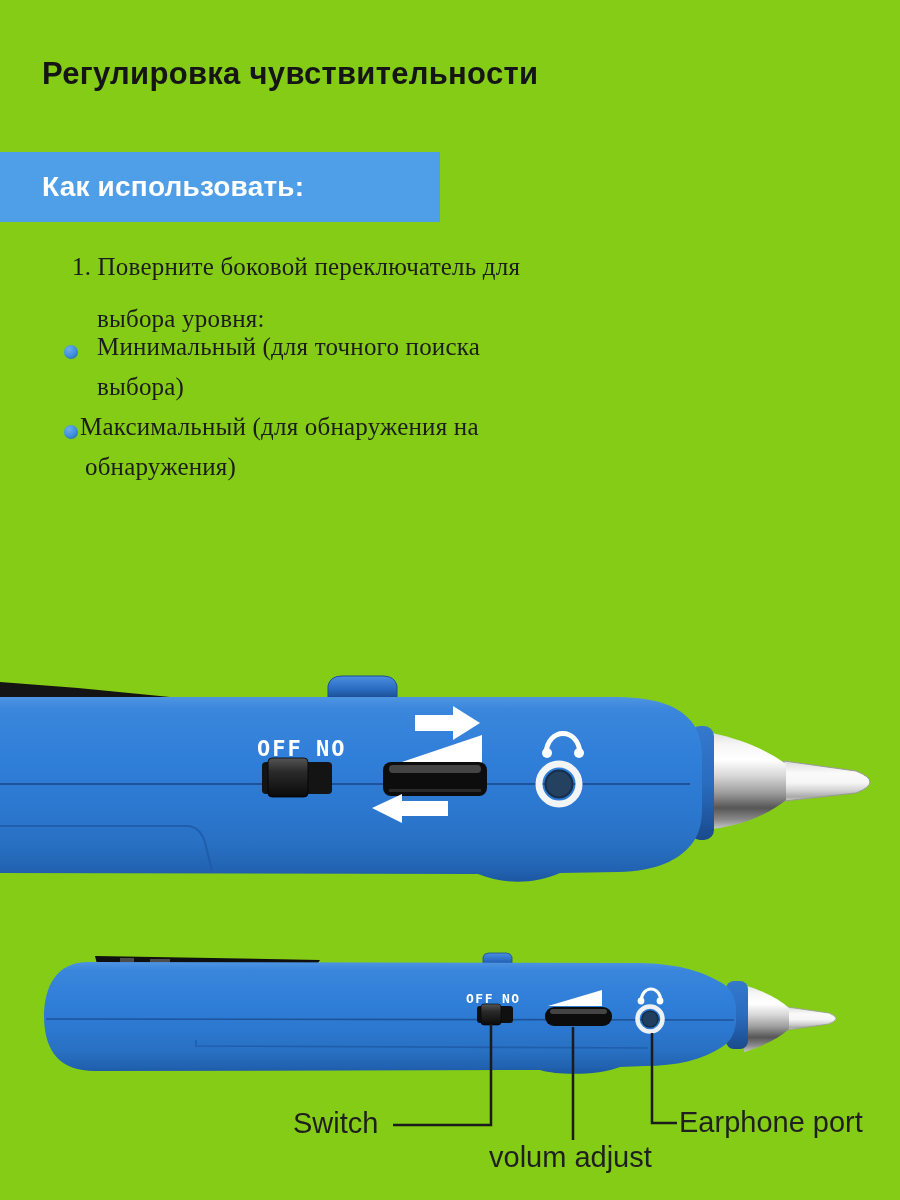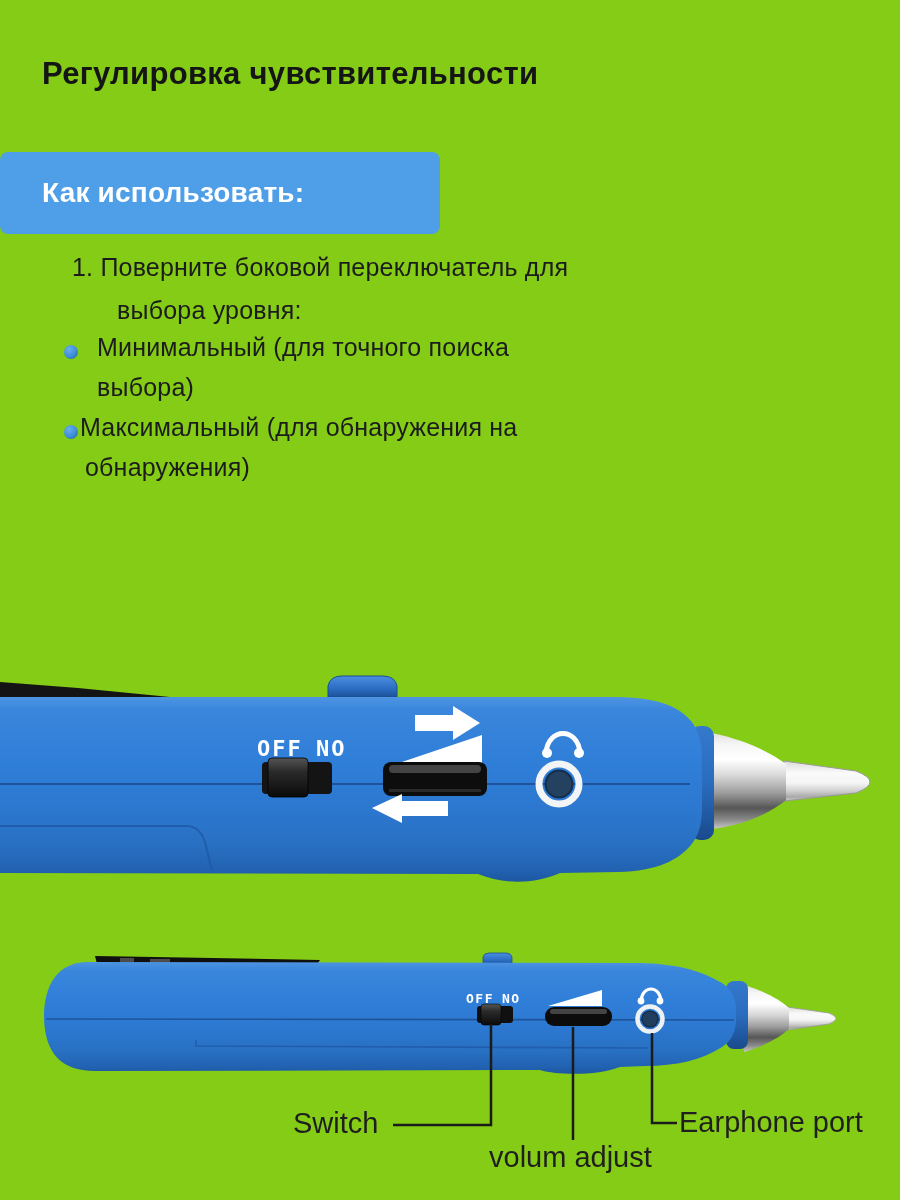--- a/index.html
+++ b/index.html
@@ -1,23 +1,23 @@
 <!DOCTYPE html>
 <html><head>
 <meta charset="utf-8">
 <style>
   html,body{margin:0;padding:0;}
   .page{position:relative;width:900px;height:1200px;background:#84cc16;overflow:hidden;
         font-family:"Liberation Sans",sans-serif;}
   .title{position:absolute;left:42px;top:56px;font-family:"Liberation Sans",sans-serif;
          font-weight:bold;font-size:31px;color:#151515;letter-spacing:.3px;}
-  .banner{position:absolute;left:0;top:152px;width:440px;height:82px;background:#4f9fe8;
-          display:flex;align-items:center;border-radius:8px;}
+  .banner{position:absolute;left:0;top:152px;width:440px;height:70px;background:#4f9fe8;
+          display:flex;align-items:center;}
   .banner span{margin-left:42px;font-weight:bold;font-size:28px;color:#ffffff;letter-spacing:.2px;}
-  .iline{position:absolute;font-family:Liberation Sans, sans-serif;font-size:25px;color:#1c1c1c;
+  .iline{position:absolute;font-family:Liberation Serif, serif;font-size:25px;color:#1c1c1c;
          white-space:nowrap;letter-spacing:.2px;}
   .bullet{position:absolute;width:14px;height:14px;border-radius:50%;
           background:radial-gradient(circle at 35% 30%, #6aaeec 0%, #3d8ed8 55%, #1d5c9c 100%);}
   svg.art{position:absolute;left:0;top:0;}
   .offno1{font-family:"DejaVu Sans Mono",monospace;font-weight:bold;font-size:22px;
           fill:#ffffff;letter-spacing:2px;}
   .offno2{font-family:"DejaVu Sans Mono",monospace;font-weight:bold;font-size:13px;
           fill:#ffffff;letter-spacing:1.5px;}
   .callout-label{font-family:"Liberation Sans",sans-serif;font-size:29px;fill:#1f1f1f;}
   .callout-line{fill:none;stroke:#1b1b1b;stroke-width:2.5;}
@@ -27,21 +27,21 @@
 
 <div class="page">
 
   <div class="title">Регулировка чувствительности</div>
 
   <div class="banner">
     <span>Как использовать:</span>
   </div>
 
   <div class="iline" style="left:72px;top:253px;">1. Поверните боковой переключатель для</div>
-  <div class="iline" style="left:97px;top:296px;margin-left:20px;">выбора уровня:</div>
+  <div class="iline" style="left:97px;top:305px;">выбора уровня:</div>
   <div class="bullet" style="left:64px;top:345px;"></div>
   <div class="iline" style="left:97px;top:333px;text-align:right;">Минимальный (для точного поиска</div>
   <div class="iline" style="left:97px;top:373px;">выбора)</div>
   <div class="bullet" style="left:64px;top:425px;"></div>
   <div class="iline" style="left:80px;top:413px;">Максимальный (для обнаружения на</div>
   <div class="iline" style="left:85px;top:453px;">обнаружения)</div>
 
   <svg class="art" width="900" height="1200" viewBox="0 0 900 1200">
     <defs>
       <linearGradient id="gBody" x1="0" y1="0" x2="0" y2="1">

